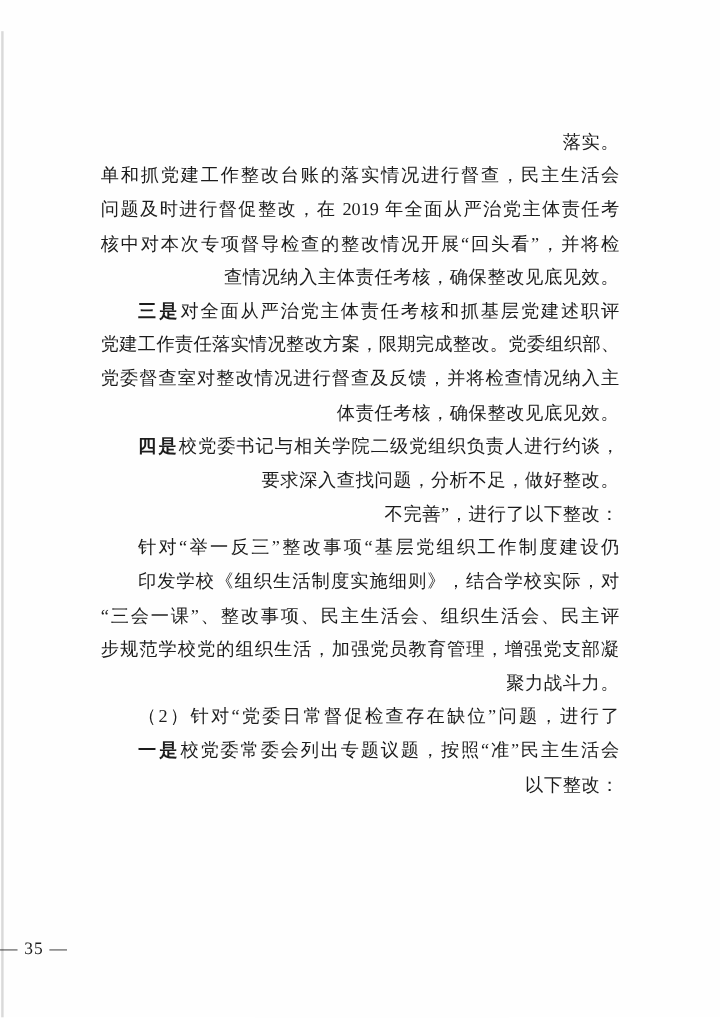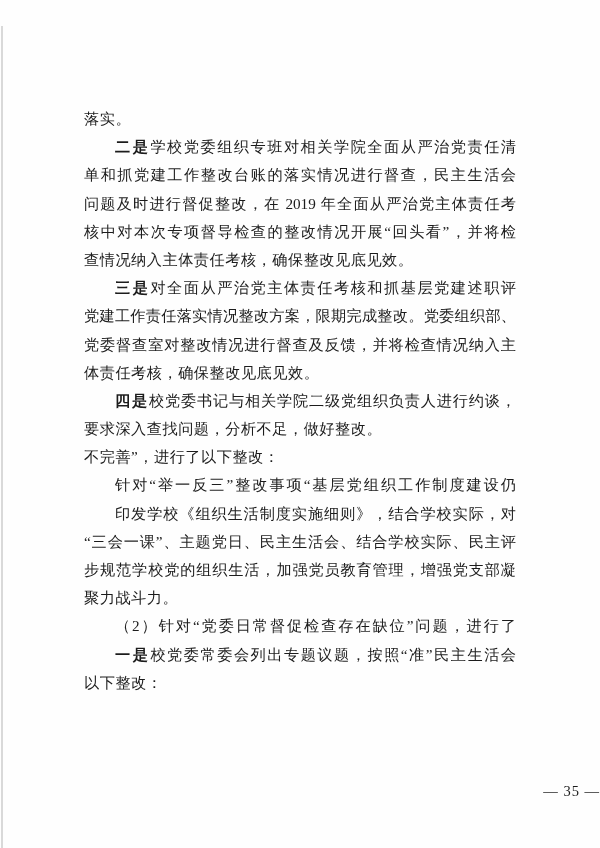--- a/index.html
+++ b/index.html
@@ -30,70 +30,68 @@
   .content{
     position:absolute;
     left:84px;top:105px;
     width:432px;
   }
   .line{
     font-size:15.2px;
     line-height:28.2px;
     height:28.2px;
     letter-spacing:0.5px;
-    text-align:left;
+    text-align:right;
     overflow:hidden;
   }
   .line.just{
     text-align:justify;
     text-align-last:justify;
     -moz-text-align-last:justify;
     text-justify:inter-character;
     letter-spacing:0;
   }
   .line.ind{
     padding-left:31px;
   }
   .line .lead{
     font-weight:700;
     letter-spacing:1px;
   }
   .footer{
     position:absolute;
     left:0;right:0;
     top:783px;
-    text-align:right;
+    text-align:left;
     font-size:14.5px;
     letter-spacing:1px;
     color:var(--c-text);
-    padding-left:36px;
   }
 </style>
 </head>
 <body>
 
 <div class="page">
   <div class="scan-edge"></div>
   <div class="content" id="text-body">
       <div class="line"><span>落实。</span></div>
-      <div class="line ind just"><b class="lead">二是</b><span>学校党委组织专班对相关学院全面从严治党责任清</span></div>
       <div class="line just"><span>单和抓党建工作整改台账的落实情况进行督查，民主生活会</span></div>
       <div class="line just"><span>问题及时进行督促整改，在 2019 年全面从严治党主体责任考</span></div>
       <div class="line just"><span>核中对本次专项督导检查的整改情况开展“回头看”，并将检</span></div>
       <div class="line"><span>查情况纳入主体责任考核，确保整改见底见效。</span></div>
       <div class="line ind just"><b class="lead">三是</b><span>对全面从严治党主体责任考核和抓基层党建述职评</span></div>
       <div class="line just"><span>党建工作责任落实情况整改方案，限期完成整改。党委组织部、</span></div>
       <div class="line just"><span>党委督查室对整改情况进行督查及反馈，并将检查情况纳入主</span></div>
       <div class="line"><span>体责任考核，确保整改见底见效。</span></div>
       <div class="line ind just"><b class="lead">四是</b><span>校党委书记与相关学院二级党组织负责人进行约谈，</span></div>
       <div class="line"><span>要求深入查找问题，分析不足，做好整改。</span></div>
       <div class="line"><span>不完善”，进行了以下整改：</span></div>
       <div class="line ind just"><span>针对“举一反三”整改事项“基层党组织工作制度建设仍</span></div>
       <div class="line ind just"><span>印发学校《组织生活制度实施细则》，结合学校实际，对</span></div>
-      <div class="line just"><span>“三会一课”、主题党日、民主生活会、结合学校实际、民主评</span></div>
+      <div class="line just"><span>“三会一课”、整改事项、民主生活会、组织生活会、民主评</span></div>
       <div class="line just"><span>步规范学校党的组织生活，加强党员教育管理，增强党支部凝</span></div>
       <div class="line"><span>聚力战斗力。</span></div>
       <div class="line ind just"><span>（2）针对“党委日常督促检查存在缺位”问题，进行了</span></div>
       <div class="line ind just"><b class="lead">一是</b><span>校党委常委会列出专题议题，按照“准”民主生活会</span></div>
       <div class="line"><span>以下整改：</span></div>
     </div>
   <div class="footer">
     <span>— 35 —</span>
   </div>
 </div>

